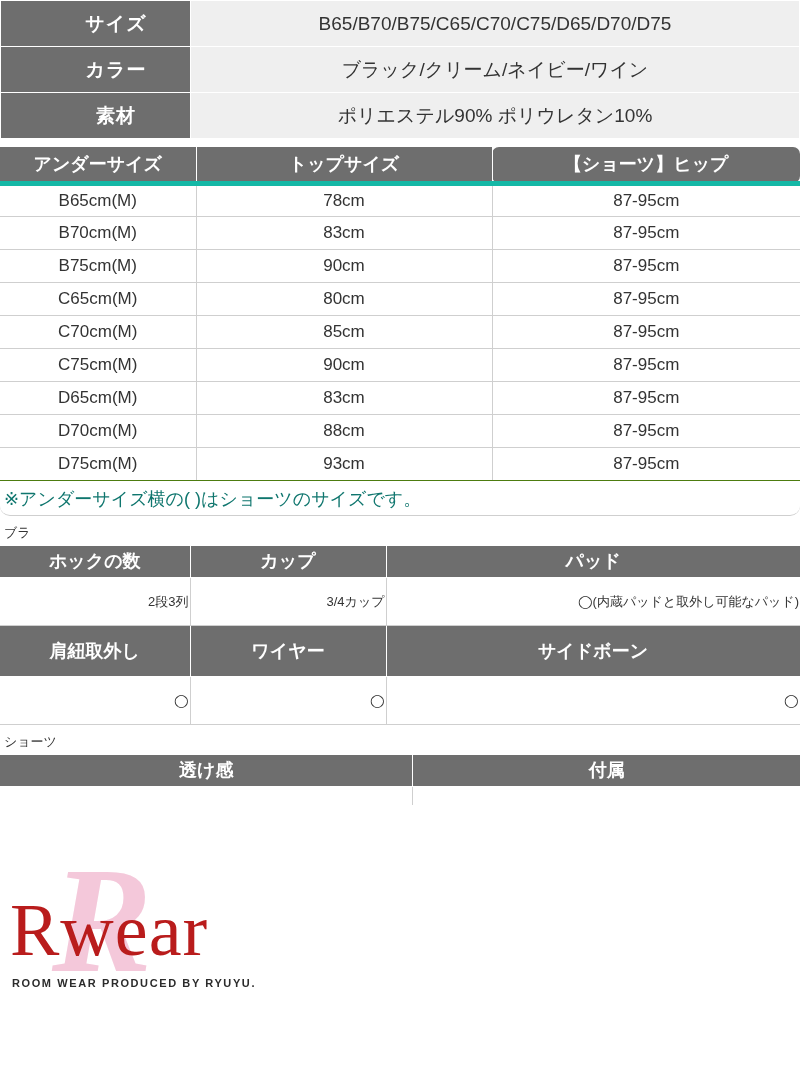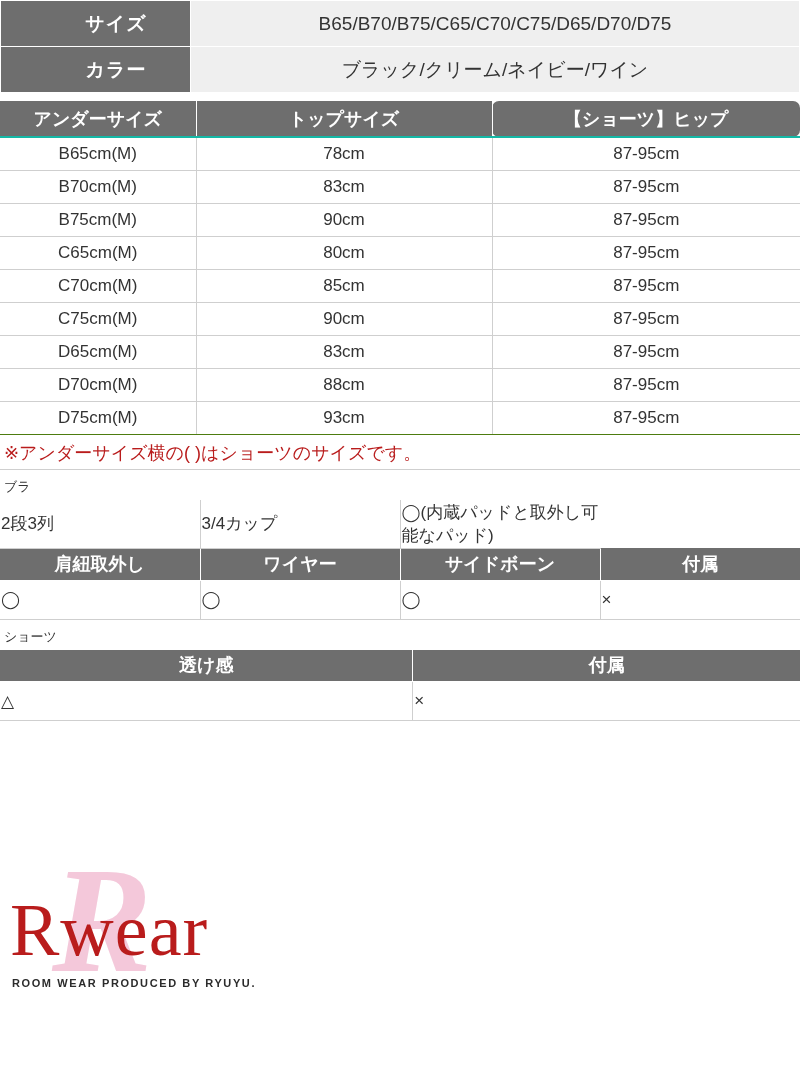--- a/index.html
+++ b/index.html
@@ -39,21 +39,21 @@
   
   .size-wrap { margin-top: 8px; }
   .size-table { width: 800px; }
   .size-table th {
     height: 36px;
     background: #6e6e6e;
     color: #ffffff;
     font-size: 18px;
     font-weight: bold;
     border-right: 1px solid #ffffff;
-    border-bottom: 2px solid #14b8a6;
+    border-bottom: 5px solid #14b8a6;
     text-align: center;
     vertical-align: middle;
   }
   .size-table th:last-child { border-right: none; border-radius: 7px; }
   .size-table td {
     height: 33px;
     font-size: 17px;
     text-align: center;
     vertical-align: middle;
     background: #ffffff;
@@ -62,22 +62,23 @@
   }
   .size-table td:last-child { border-right: none; }
   .size-table tr:last-child td { border-bottom: 1px solid #4d7c0f; }
   .col-under { width: 196px; }
   .col-top   { width: 296px; }
   .col-hip   { width: 308px; }
 
   .note {
     font-size: 18px;
     padding: 6px 4px 4px 4px;
-    color: #b91c1c;
+    color: #0f766e;
     border-bottom: 1px solid #cfcfcf;
+    border-radius: 10px;
   }
 
   
   .section-title {
     font-size: 13px;
     color: #333333;
     padding: 8px 4px 4px 4px;
   }
   .detail-table { width: 800px; }
   .detail-table th {
@@ -86,23 +87,23 @@
     font-size: 18px;
     font-weight: bold;
     height: 32px;
     text-align: center;
     vertical-align: middle;
     border-right: 1px solid #ffffff;
     border-bottom: 1px solid #ffffff;
   }
   .detail-table th:last-child { border-right: none; }
   .detail-table td {
-    height: 39px;
-    font-size: 17px;
-    text-align: left;
+    height: 48px;
+    font-size: 13px;
+    text-align: right;
     vertical-align: middle;
     background: #ffffff;
     border-right: 1px solid #cfcfcf;
     border-bottom: 1px solid #cfcfcf;
   }
   .detail-table td:last-child { border-right: none; }
 
   .w3-1 { width: 190px; }
   .w3-2 { width: 196px; }
   .w3-3 { width: 414px; }
@@ -172,20 +173,24 @@
   <table class="spec-table">
     <tbody>
       <tr>
         <td class="label">サイズ</td>
         <td class="value">B65/B70/B75/C65/C70/C75/D65/D70/D75</td>
       </tr>
       <tr>
         <td class="label">カラー</td>
         <td class="value">ブラック/クリーム/ネイビー/ワイン</td>
       </tr>
+      <tr>
+        <td class="label">素材</td>
+        <td class="value">ポリエステル90% ポリウレタン10%</td>
+      </tr>
     </tbody>
   </table>
 
   <div class="size-wrap">
     <table class="size-table">
       <thead>
         <tr>
           <th class="col-under">アンダーサイズ</th>
           <th class="col-top">トップサイズ</th>
           <th class="col-hip">【ショーツ】ヒップ</th>
@@ -238,20 +243,25 @@
           <td>87-95cm</td>
         </tr>
       </tbody>
     </table>
     <div class="note">※アンダーサイズ横の( )はショーツのサイズです。</div>
   </div>
 
   <div class="section-title">ブラ</div>
   <table class="detail-table">
     <tbody>
+      <tr>
+        <th class="w3-1">ホックの数</th>
+        <th class="w3-2">カップ</th>
+        <th class="w3-3">パッド</th>
+      </tr>
       <tr>
         <td>2段3列</td>
         <td>3/4カップ</td>
         <td>◯(内蔵パッドと取外し可能なパッド)</td>
       </tr>
       <tr>
         <th class="w4-1">肩紐取外し</th>
         <th class="w4-2">ワイヤー</th>
         <th class="w4-3">サイドボーン</th>
         <th class="w4-4">付属</th>

